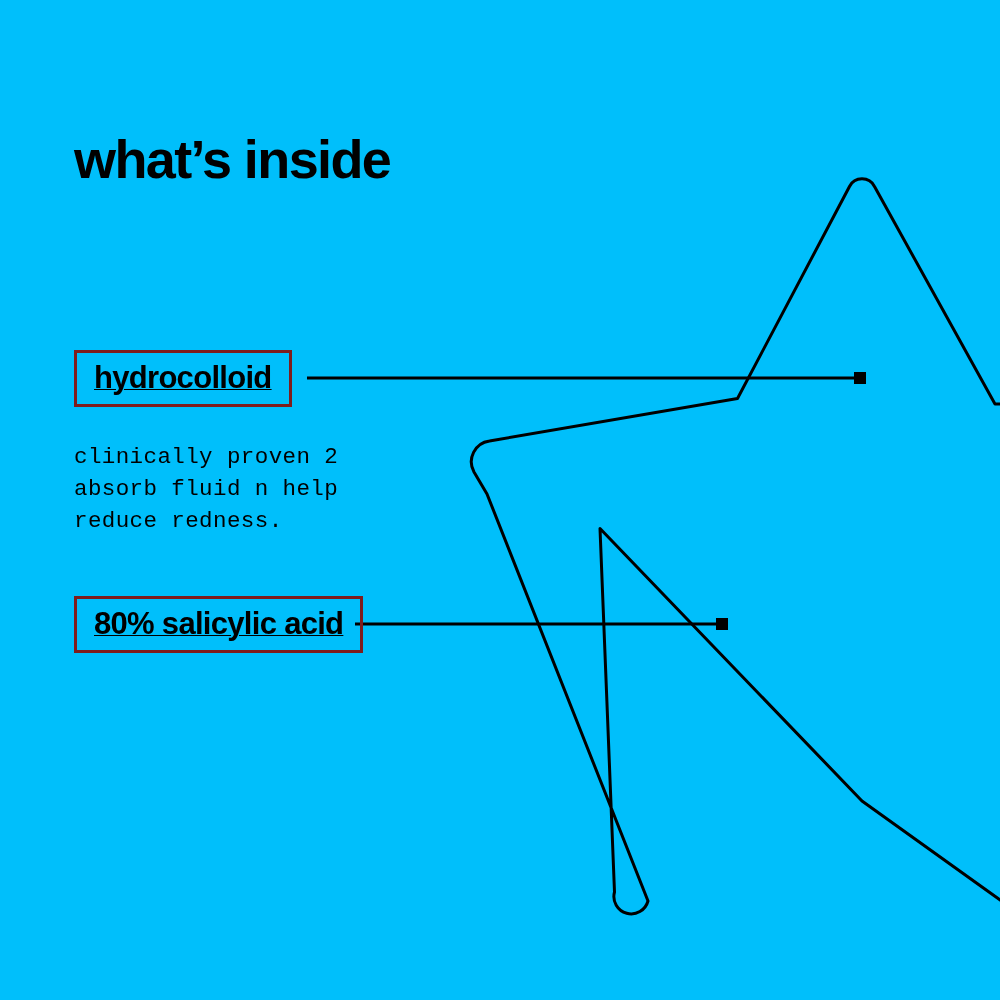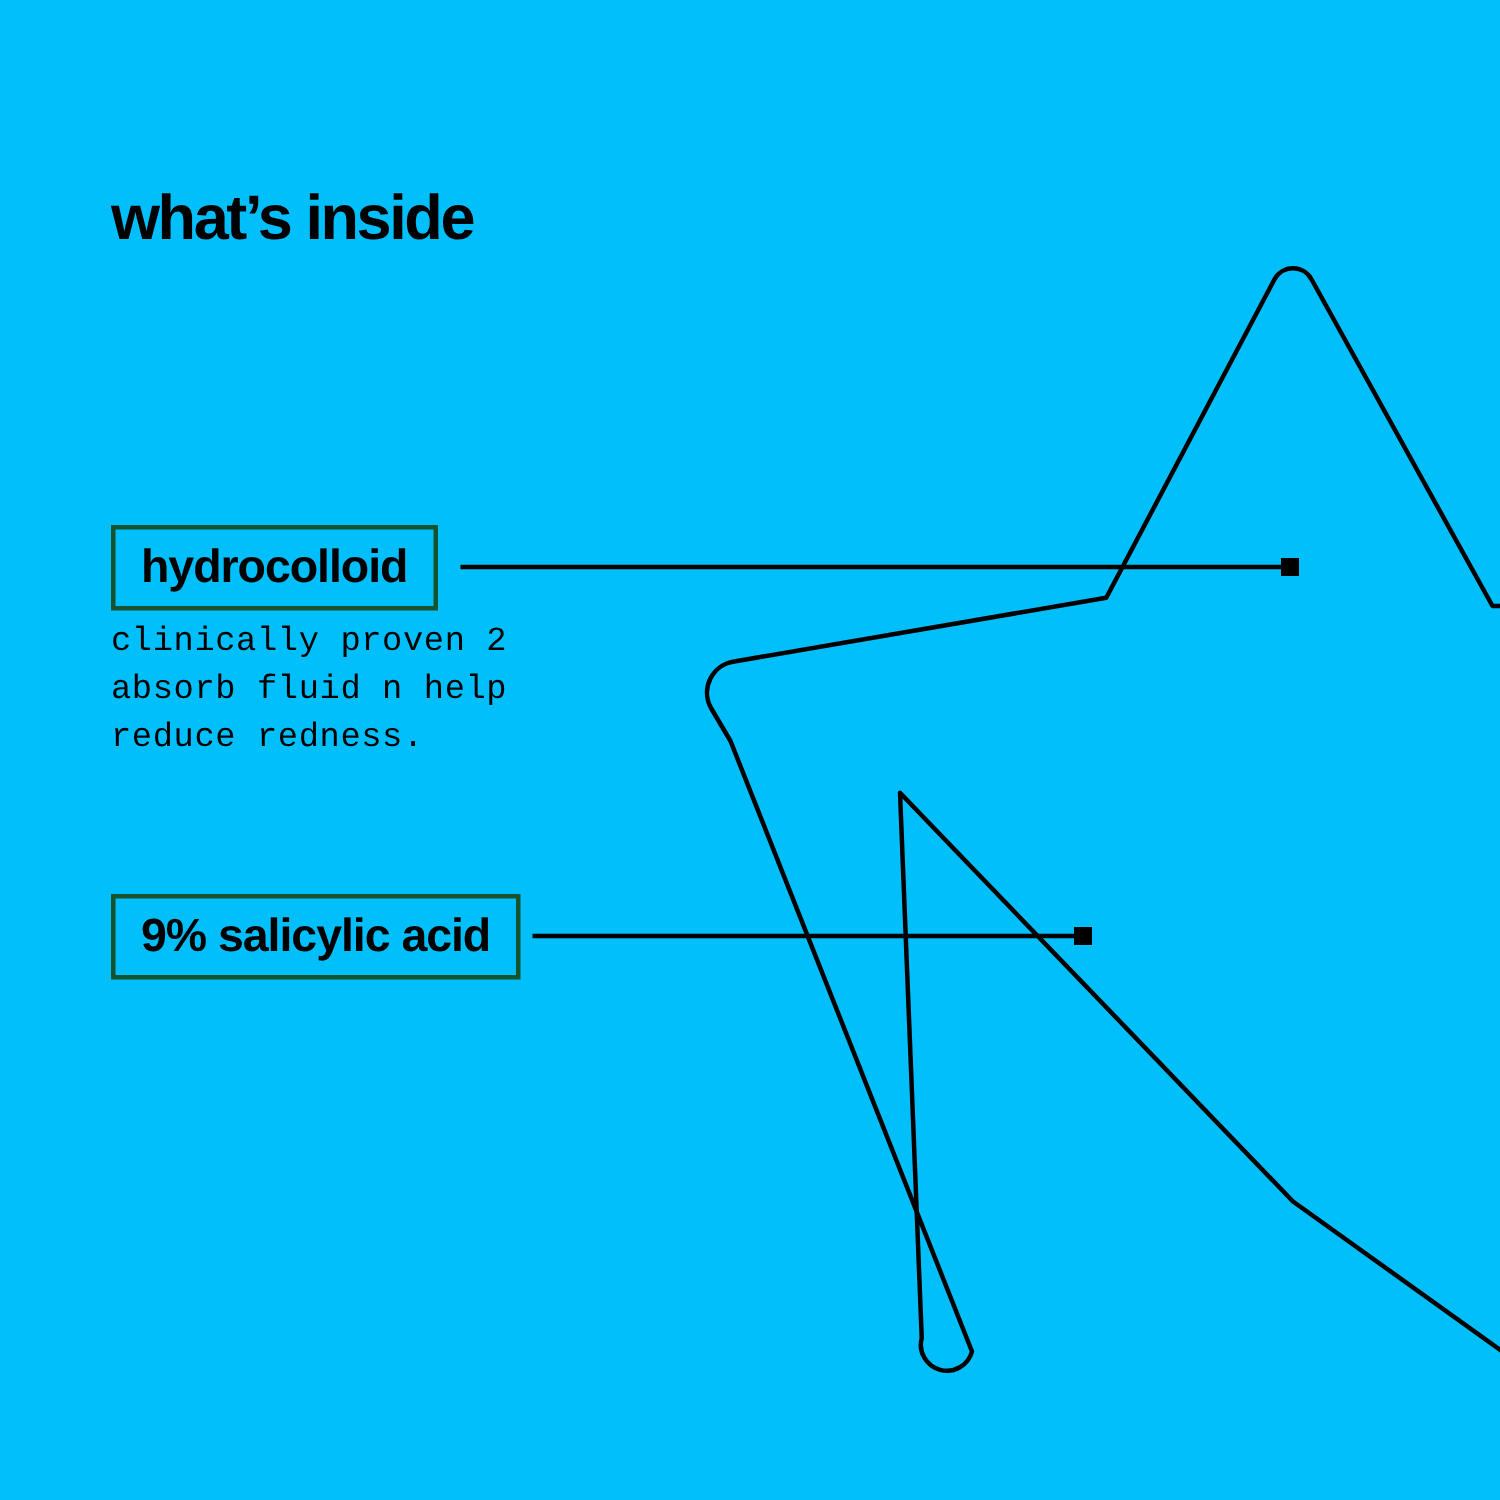--- a/index.html
+++ b/index.html
@@ -25,51 +25,52 @@
     top: 0;
     width: 1000px;
     height: 1000px;
   }
   #page-title {
     position: absolute;
     left: 74px;
     top: 96px;
     font-family: "Liberation Sans", sans-serif;
     font-weight: 700;
-    font-size: 42px;
+    font-size: 54px;
     letter-spacing: -1.6px;
     color: #000000;
     line-height: 1;
     white-space: nowrap;
   }
   .ingredient-block {
     position: absolute;
     left: 74px;
   }
   #ingredient-block-0 { top: 350px; }
   #ingredient-block-1 { top: 596px; }
 
   .label-box {
     display: inline-block;
-    border: 3px solid #14532d;
+    border: 3px solid #7f1d1d;
     background: transparent;
     padding: 9px 17px 11px 17px;
     box-sizing: border-box;
+    text-decoration: underline;
   }
   .label-box-text {
     font-family: "Liberation Sans", sans-serif;
     font-weight: 700;
     font-size: 31px;
     letter-spacing: -0.7px;
     color: #000000;
     line-height: 1;
     white-space: nowrap;
   }
   .ingredient-desc {
-    margin-top: 4px;
+    margin-top: 34px;
     font-family: "Liberation Mono", "DejaVu Sans Mono", monospace;
     font-size: 22.5px;
     line-height: 32px;
     letter-spacing: 0.4px;
     color: #000000;
     white-space: pre;
   }
 </style>
 </head>
 <body>
@@ -147,17 +148,17 @@
     <div class="label-box">
       <span class="label-box-text">hydrocolloid</span>
     </div>
     <div class="ingredient-desc">clinically proven 2
 absorb fluid n help
 reduce redness.</div>
   </div>
 
   <div class="ingredient-block" id="ingredient-block-1">
     <div class="label-box">
-      <span class="label-box-text">9% salicylic acid</span>
+      <span class="label-box-text">80% salicylic acid</span>
     </div>
   </div>
 
 </div>
 
 </body></html>

